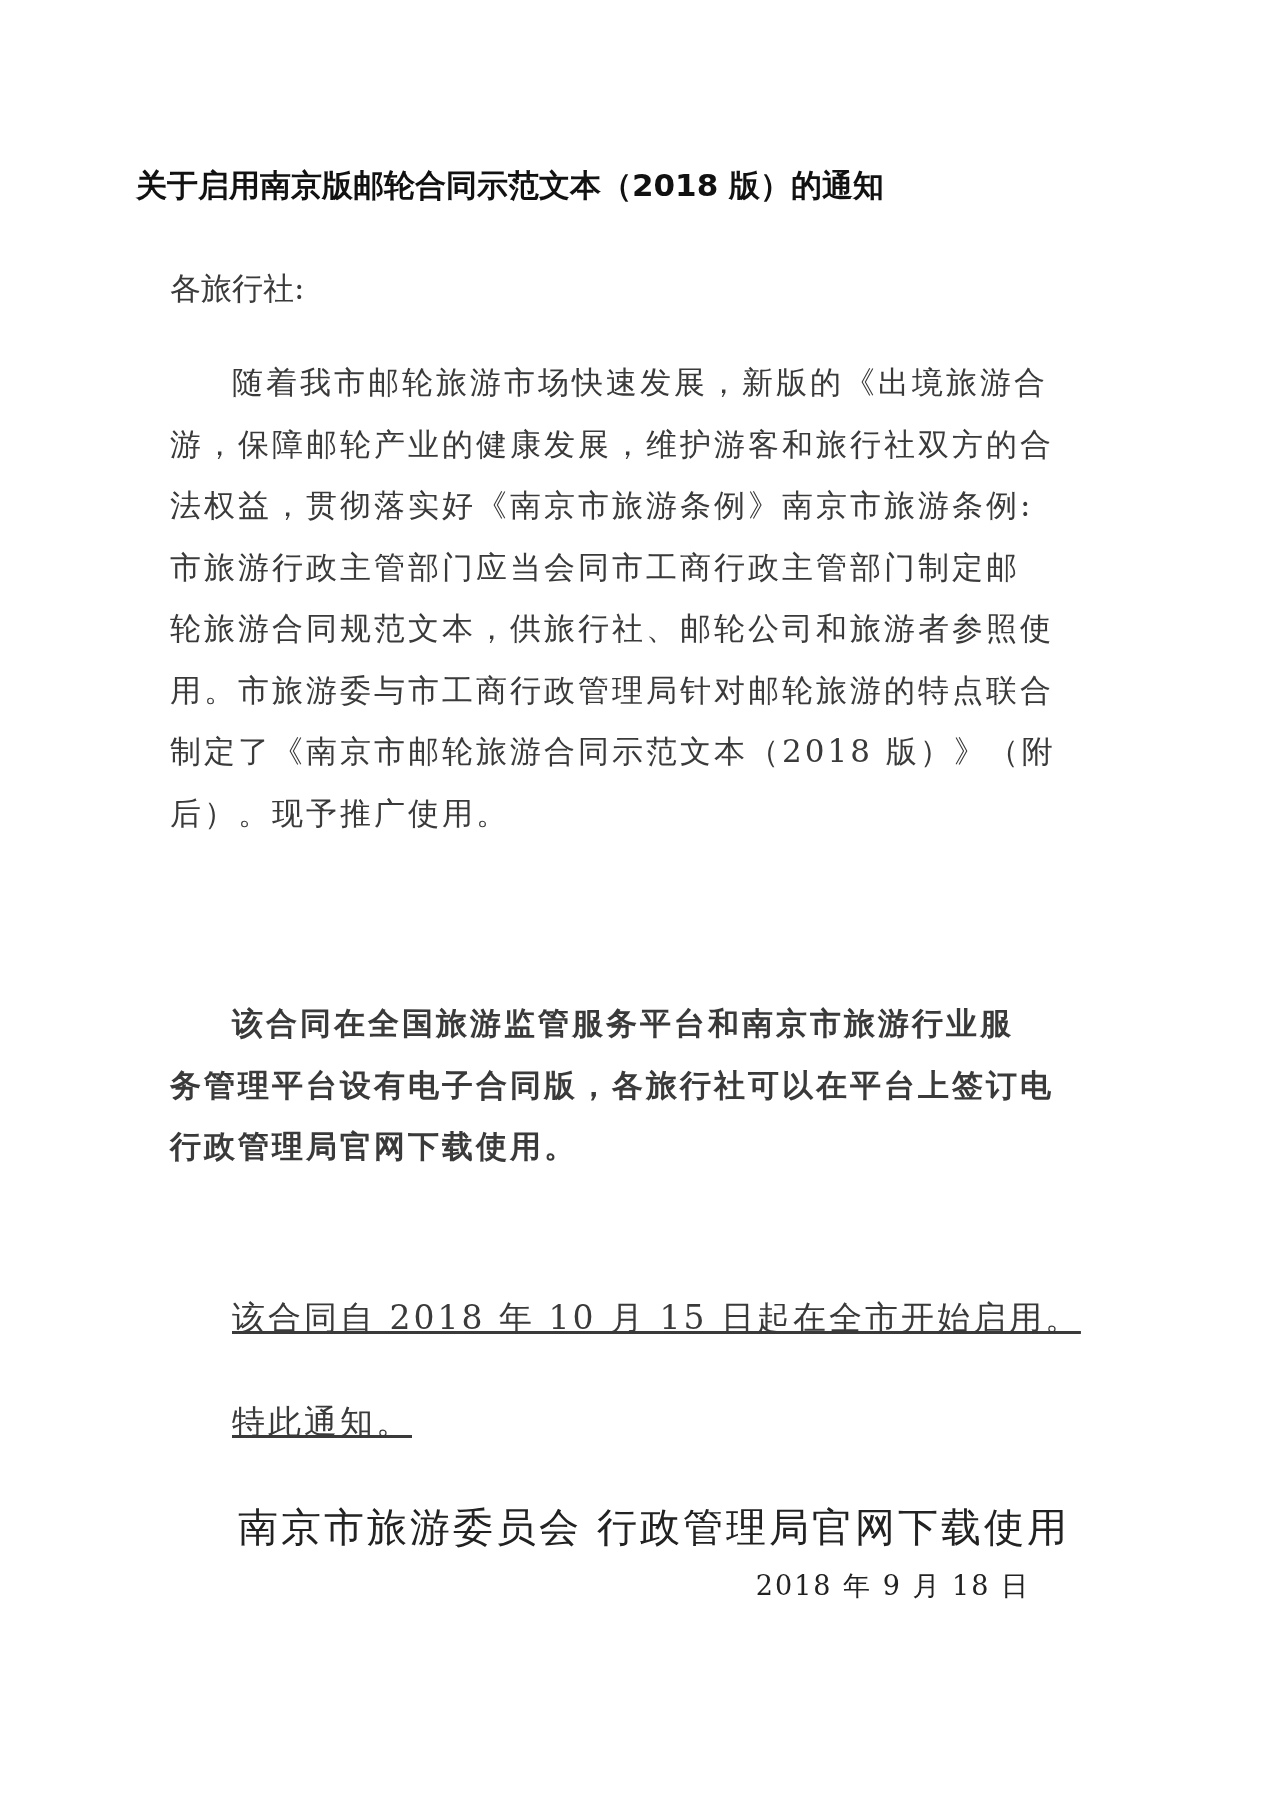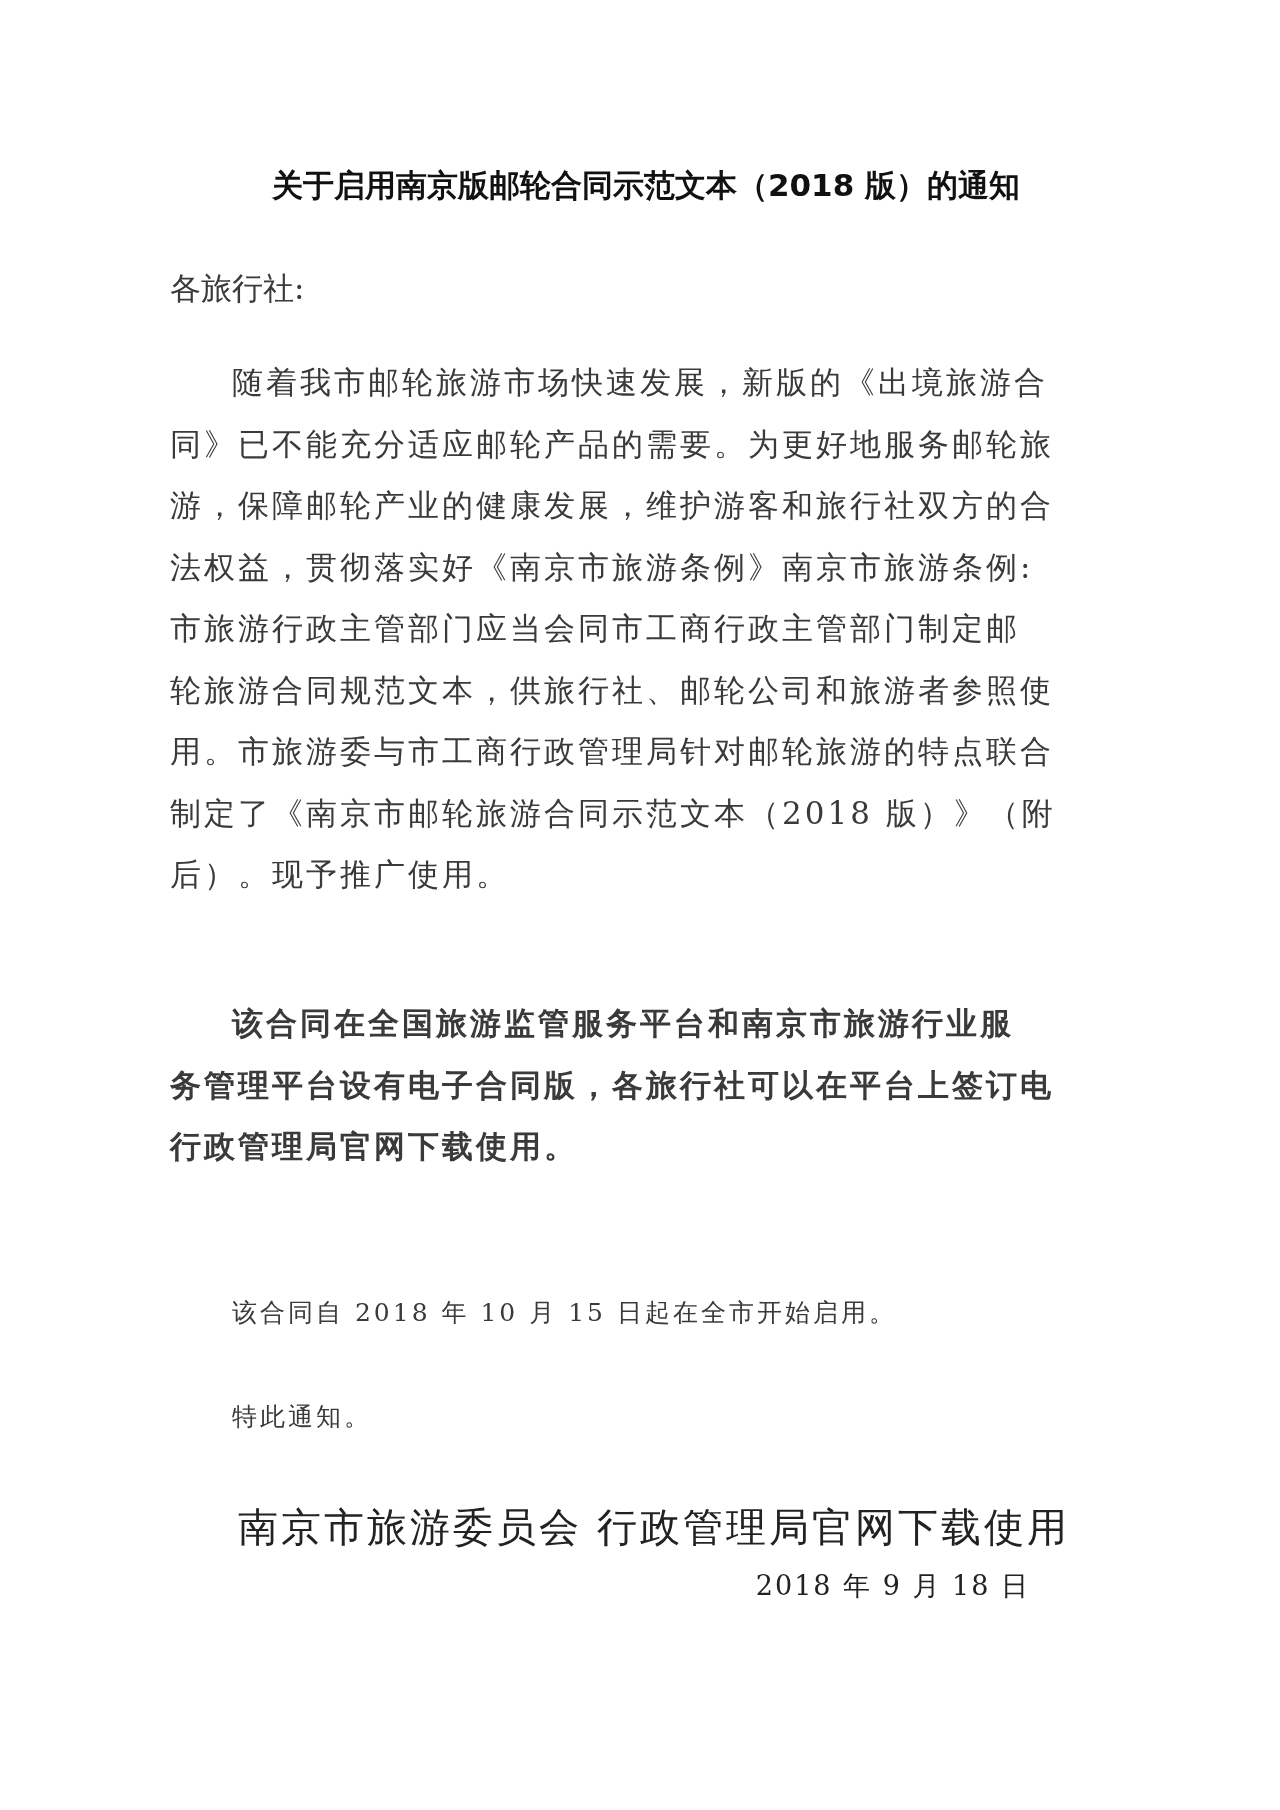--- a/index.html
+++ b/index.html
@@ -1,45 +1,44 @@
 <!DOCTYPE html>
 <html><head>
 <meta charset="utf-8">
 <style>
   html, body { margin: 0; padding: 0; background: #ffffff; }
   body { width: 1280px; height: 1810px; position: relative; overflow: hidden;
          font-family: "DejaVu Serif", "Liberation Serif", serif; color: #3a3a3a; }
-  .title { position: absolute; top: 165px; left: 0; width: 1020px; text-align: right;
+  .title { position: absolute; top: 165px; left: 0; width: 1020px; text-align: center;
            font-family: "DejaVu Sans", "Liberation Sans", sans-serif; font-weight: bold;
            font-size: 31px; color: #111111; letter-spacing: 0px; }
   .salutation { position: absolute; top: 268px; left: 170px; font-size: 31px; }
   .para { position: absolute; left: 170px; width: 950px; font-size: 31px; line-height: 61.5px; }
   .line { display: block; white-space: nowrap; letter-spacing: 3px; }
   .indent { padding-left: 62px; }
   #p1 { top: 352px; }
   #p2 { top: 993px; font-weight: bold; }
-  .single { position: absolute; left: 232px; font-size: 25px; letter-spacing: 3px; white-space: nowrap; }
+  .single { position: absolute; left: 232px; font-size: 33px; letter-spacing: 3px; white-space: nowrap; text-decoration: underline; }
   #p3 { top: 1296px; }
   #p4 { top: 1400px; }
   .sig { position: absolute; top: 1500px; font-size: 40px; color: #222; letter-spacing: 3px; white-space: nowrap; }
   #sig-left { left: 238px; }
   #sig-right { left: 516px; width: 554px; text-align: right; }
   #sig-date { position: absolute; top: 1568px; left: 540px; width: 530px; text-align: right;
               font-size: 27px; color: #222; letter-spacing: 2px; padding-right: 40px; box-sizing: border-box; }
 </style>
 </head>
 <body>
 
 <div>
   <div class="title">关于启用南京版邮轮合同示范文本（2018 版）的通知</div>
   <div class="salutation">各旅行社:</div>
 
   <div class="para" id="p1">
     <span class="line indent">随着我市邮轮旅游市场快速发展，新版的《出境旅游合</span>
-    <span class="line">同》已不能充分适应邮轮产品的需要。为更好地服务邮轮旅</span>
     <span class="line">游，保障邮轮产业的健康发展，维护游客和旅行社双方的合</span>
     <span class="line">法权益，贯彻落实好《南京市旅游条例》南京市旅游条例:</span>
     <span class="line">市旅游行政主管部门应当会同市工商行政主管部门制定邮</span>
     <span class="line">轮旅游合同规范文本，供旅行社、邮轮公司和旅游者参照使</span>
     <span class="line">用。市旅游委与市工商行政管理局针对邮轮旅游的特点联合</span>
     <span class="line">制定了《南京市邮轮旅游合同示范文本（2018 版）》（附</span>
     <span class="line">后）。现予推广使用。</span>
   </div>
 
   <div class="para" id="p2">

